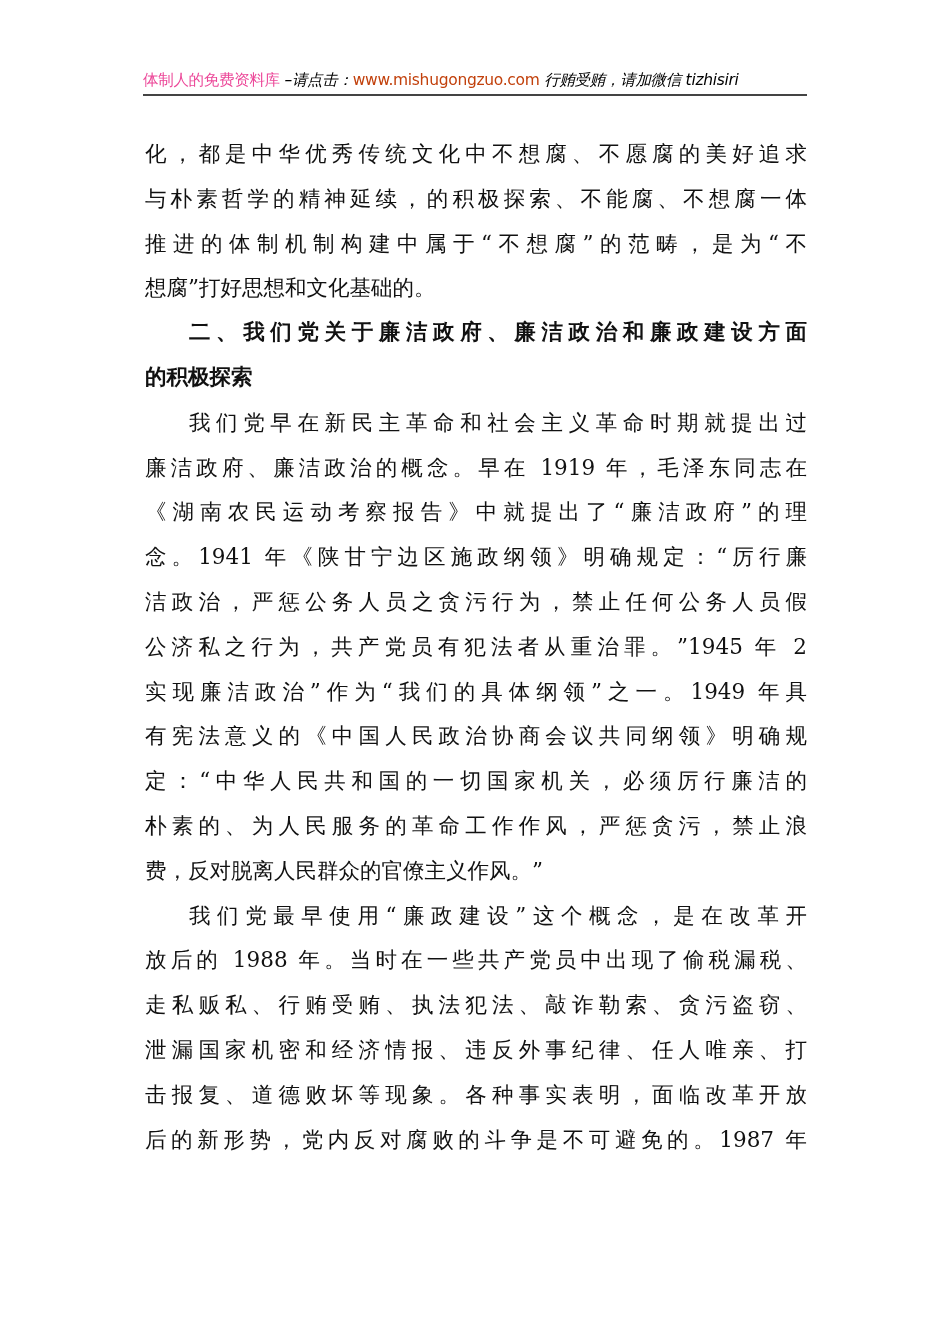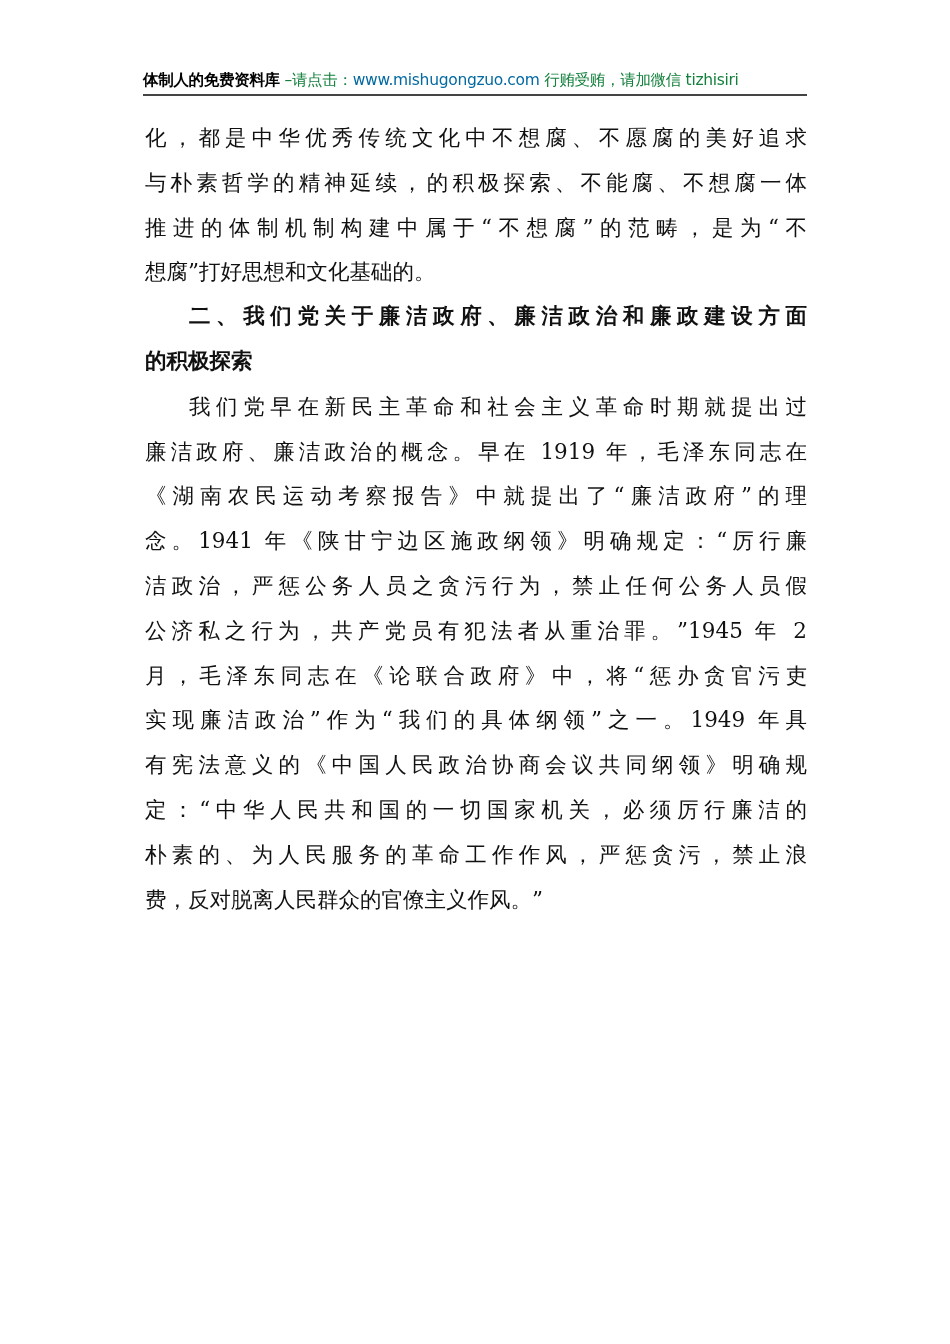--- a/index.html
+++ b/index.html
@@ -1,25 +1,25 @@
 <!DOCTYPE html>
 <html><head>
 <meta charset="utf-8">
 <style>
   html, body { margin: 0; padding: 0; background: #ffffff; }
   body { width: 950px; height: 1344px; position: relative; overflow: hidden;
          font-family: "DejaVu Serif", "Liberation Serif", serif; color: #111; }
   .header { position: absolute; left: 143px; top: 66px; width: 664px; height: 28px;
             font-family: "DejaVu Sans", "Liberation Sans", sans-serif; font-size: 15.5px;
             white-space: nowrap; line-height: 28px; letter-spacing: -0.3px; }
-  .header .brand { color: #000000; font-weight: bold; }
-  .header .plain { color: #15803d; }
-  .header .url { color: #0369a1; margin-top: 40px; }
+  .header .brand { color: #ec4899; }
+  .header .plain { color: #000000; font-style: italic; }
+  .header .url { color: #c2410c; margin-top: 40px; }
   .header-rule { position: absolute; left: 143px; top: 94px; width: 664px; height: 2px; background: #444; }
-  .content { position: absolute; left: 145px; top: 116px; width: 662px; }
+  .content { position: absolute; left: 145px; top: 132px; width: 662px; }
   .line { height: 44.8px; line-height: 44.8px; font-size: 21.5px; white-space: nowrap;
           text-align: justify; text-align-last: justify; letter-spacing: 0px; }
   .line.last { text-align-last: left; }
   .line.indent { padding-left: 44px; }
   .heading { font-family: Liberation Mono, monospace; font-weight: bold; font-size: 21.5px; }
 </style>
 </head>
 <body>
 
 <div class="header">
@@ -41,21 +41,28 @@
     <div class="line last heading">的积极探索</div>
   </div>
 
   <div>
     <div class="line indent">我们党早在新民主革命和社会主义革命时期就提出过</div>
     <div class="line">廉洁政府、廉洁政治的概念。早在 1919 年，毛泽东同志在</div>
     <div class="line">《湖南农民运动考察报告》中就提出了“廉洁政府”的理</div>
     <div class="line">念。1941 年《陕甘宁边区施政纲领》明确规定：“厉行廉</div>
     <div class="line">洁政治，严惩公务人员之贪污行为，禁止任何公务人员假</div>
     <div class="line">公济私之行为，共产党员有犯法者从重治罪。”1945 年 2</div>
-    <div class="line">月，毛泽东同志在《论联合政府》中，将“惩办贪官污吏</div>
     <div class="line">实现廉洁政治”作为“我们的具体纲领”之一。1949 年具</div>
     <div class="line">有宪法意义的《中国人民政治协商会议共同纲领》明确规</div>
     <div class="line">定：“中华人民共和国的一切国家机关，必须厉行廉洁的</div>
     <div class="line">朴素的、为人民服务的革命工作作风，严惩贪污，禁止浪</div>
     <div class="line last">费，反对脱离人民群众的官僚主义作风。”</div>
   </div>
 
+  <div>
+    <div class="line indent">我们党最早使用“廉政建设”这个概念，是在改革开</div>
+    <div class="line">放后的 1988 年。当时在一些共产党员中出现了偷税漏税、</div>
+    <div class="line">走私贩私、行贿受贿、执法犯法、敲诈勒索、贪污盗窃、</div>
+    <div class="line">泄漏国家机密和经济情报、违反外事纪律、任人唯亲、打</div>
+    <div class="line">击报复、道德败坏等现象。各种事实表明，面临改革开放</div>
+    <div class="line">后的新形势，党内反对腐败的斗争是不可避免的。1987 年</div>
+  </div>
 </div>
 
 </body></html>

